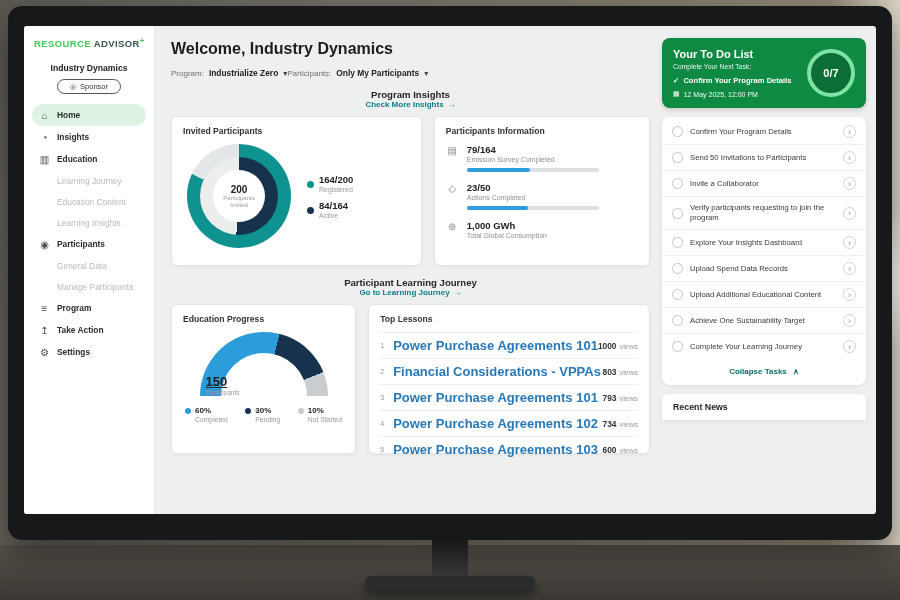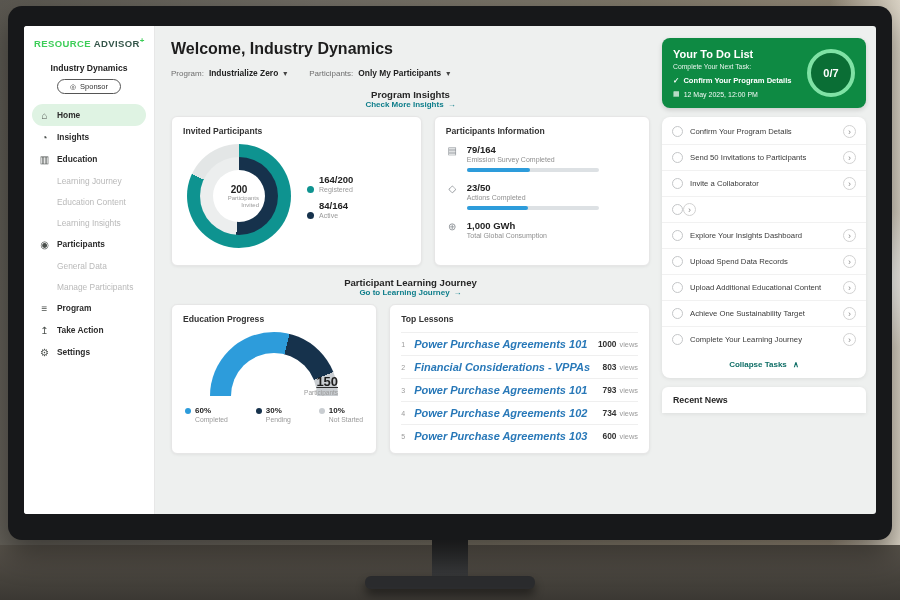--- a/index.html
+++ b/index.html
@@ -32,21 +32,21 @@
               cursor:pointer; }
   .nav-item.active { background:#dff3e3; }
   .nav-icon { width:11px; font-size:10px; color:#4a4f4c; text-align:center; }
   .nav-label { font-size:8.4px; font-weight:bold; color:#2c2c2c; white-space:nowrap; }
   .nav-item.sub { padding-left:25px; height:21px; }
   .nav-item.sub .nav-label { font-weight:normal; color:#b9b9b9; }
 
   
   .main { flex:1; min-width:0; padding:8px 12px 0 16px; }
   .page-title { font-size:16px; font-weight:bold; color:#1d1d1d; margin:6px 0 10px; }
-  .filters { display:flex; gap:22px; align-items:center; margin-bottom:4px; }
+  .filters { display:flex; align-items:center; margin-bottom:4px; }
   .filter { display:flex; align-items:center; gap:5px; cursor:pointer; }
   .f-label { font-size:8px; color:#6e6e6e; }
   .f-value { font-size:8.4px; font-weight:bold; color:#222; }
   .chev { font-size:8px; color:#444; }
   .sect-row { display:flex; justify-content:space-between; align-items:center; margin:11px 0 7px;flex-direction:column; }
   .sect-title { font-size:9.6px; font-weight:bold; color:#262626; }
   .sect-link { font-size:8px; font-weight:bold; color:#0d7d8a; cursor:pointer; display:flex; gap:4px; align-items:center; }
   .cards { display:flex; gap:12px; }
   .card { background:#fff; border:1px solid #e6e6e6; border-radius:6px; padding:9px 11px;
           box-shadow:0 1px 3px rgba(0,0,0,0.06); }
@@ -55,60 +55,60 @@
   .card-invited { flex:1.18; } .card-info { flex:1; }
   .card-edu { flex:1; } .card-lessons { flex:1.3; }
 
   
   .inv-body { display:flex; align-items:center; gap:16px; padding-left:4px; }
   .donut { width:104px; height:104px; border-radius:50%; position:relative;
            background:conic-gradient(#0e9390 0 295deg, #e3e6e6 295deg 360deg); }
   .donut-mid { position:absolute; inset:13px; border-radius:50%;
                background:conic-gradient(#16324c 0 184deg, #eceeee 184deg 360deg); }
   .donut-hole { position:absolute; inset:26px; border-radius:50%; background:#fff; display:flex;
-                flex-direction:column; align-items:center; justify-content:center; text-align:right; }
+                flex-direction:column; align-items:center; justify-content:center; text-align:center; }
   .d-center-v { font-size:10px; font-weight:bold; color:#222; }
   .d-center-l { font-size:6px; color:#9a9a9a; line-height:1.15; width:40px; }
-  .leg-item { display:flex; align-items:flex-end; gap:5px; margin:7px 0; }
+  .leg-item { display:flex; align-items:center; gap:5px; margin:7px 0; }
   .dot { width:7px; height:7px; border-radius:50%; margin-top:2px; }
   .dot.teal { background:#0e9390; } .dot.navy { background:#16324c; }
   .dot.blue { background:#2d9cdb; } .dot.gray { background:#c9cdd1; }
   .leg-v { font-size:9.5px; font-weight:bold; color:#222; }
   .leg-l { font-size:7px; color:#9a9a9a; margin-top:1px; }
 
   
   .info-row { display:flex; gap:8px; margin-bottom:10px; }
   .info-icon { width:13px; font-size:10px; color:#8a8f94; text-align:center; padding-top:1px; }
   .info-v { font-size:9.5px; font-weight:bold; color:#222; }
   .info-l { font-size:7px; color:#8f8f8f; margin-top:1px; }
   .bar { width:132px; height:4px; border-radius:2px; background:#dde1e4; margin-top:5px; }
   .bar-fill { height:4px; border-radius:2px; background:#2d9cdb; }
 
   
   .gauge-wrap { width:128px; height:64px; position:relative; overflow:hidden; margin:8px auto 4px; }
   .gauge { width:128px; height:128px; border-radius:50%;
            background:conic-gradient(from 270deg, #2d9cdb 0 104deg, #16324c 104deg 158deg,
                       #c9cdd1 158deg 180deg, transparent 180deg 360deg); }
   .gauge-hole { position:absolute; left:21px; top:21px; width:86px; height:86px; border-radius:50%; background:#fff; }
-  .g-center { position:absolute; left:12px; right:0; bottom:0; text-align:right;text-decoration:underline; }
+  .g-center { position:absolute; left:6px; right:0; bottom:0; text-align:left;text-decoration:underline; }
   .g-center-v { font-size:13px; font-weight:bold; color:#1d1d1d; }
   .g-center-l { font-size:6.5px; color:#9a9a9a; }
   .g-legend { display:flex; justify-content:space-between; padding:6px 2px 0; }
   .g-leg-item { }
   .g-leg-top { display:flex; align-items:center; gap:4px; }
   .g-leg-top .dot { margin-top:0; width:6px; height:6px; }
   .g-leg-v { font-size:8px; font-weight:bold; color:#222; }
   .g-leg-l { font-size:6.8px; color:#9a9a9a; margin-left:10px; margin-top:1px; }
 
   
   .lesson-row { display:flex; align-items:center; padding:5px 0; border-top:1px solid #efefef; }
   .lesson-row:first-of-type { border-top:none; }
   .l-rank { width:13px; font-size:7px; color:#9a9a9a; }
-  .l-title { flex:1; font-size:11px; color:#2878b8; font-weight:bold; cursor:pointer; white-space:nowrap;
-             overflow:hidden; text-overflow:ellipsis;font-style:italic; }
+  .l-title { flex:1; font-size:13px; color:#2878b8; font-weight:bold; cursor:pointer; white-space:nowrap;
+             overflow:hidden; text-overflow:ellipsis; }
   .l-num { font-size:8.4px; font-weight:bold; color:#333; }
   .l-unit { font-size:7.4px; color:#9a9a9a; margin-left:3px; }
 
   
   .rpanel { width:214px; flex-shrink:0; padding:12px 10px 0 0;border-radius:31px; }
   .todo-card { background:#0e8a43; border-radius:8px; padding:10px 11px; display:flex; gap:8px;
                color:#fff; box-shadow:0 2px 5px rgba(0,0,0,0.15); }
   .todo-left { flex:1; min-width:0; }
   .todo-title { font-size:11px; font-weight:bold; }
   .todo-sub { font-size:6.8px; margin-top:3px; opacity:0.9; }
@@ -393,20 +393,21 @@
           <span class="t-label">Send 50 Invitations to Participants</span>
           <span class="t-chev">›</span>
         </div>
         <div class="task-row">
           <span class="t-check"></span>
           <span class="t-label">Invite a Collaborator</span>
           <span class="t-chev">›</span>
         </div>
         <div class="task-row">
           <span class="t-check"></span>
+          <span class="t-label">Verify participants requesting to join the program</span>
           <span class="t-chev">›</span>
         </div>
         <div class="task-row">
           <span class="t-check"></span>
           <span class="t-label">Explore Your Insights Dashboard</span>
           <span class="t-chev">›</span>
         </div>
         <div class="task-row">
           <span class="t-check"></span>
           <span class="t-label">Upload Spend Data Records</span>

